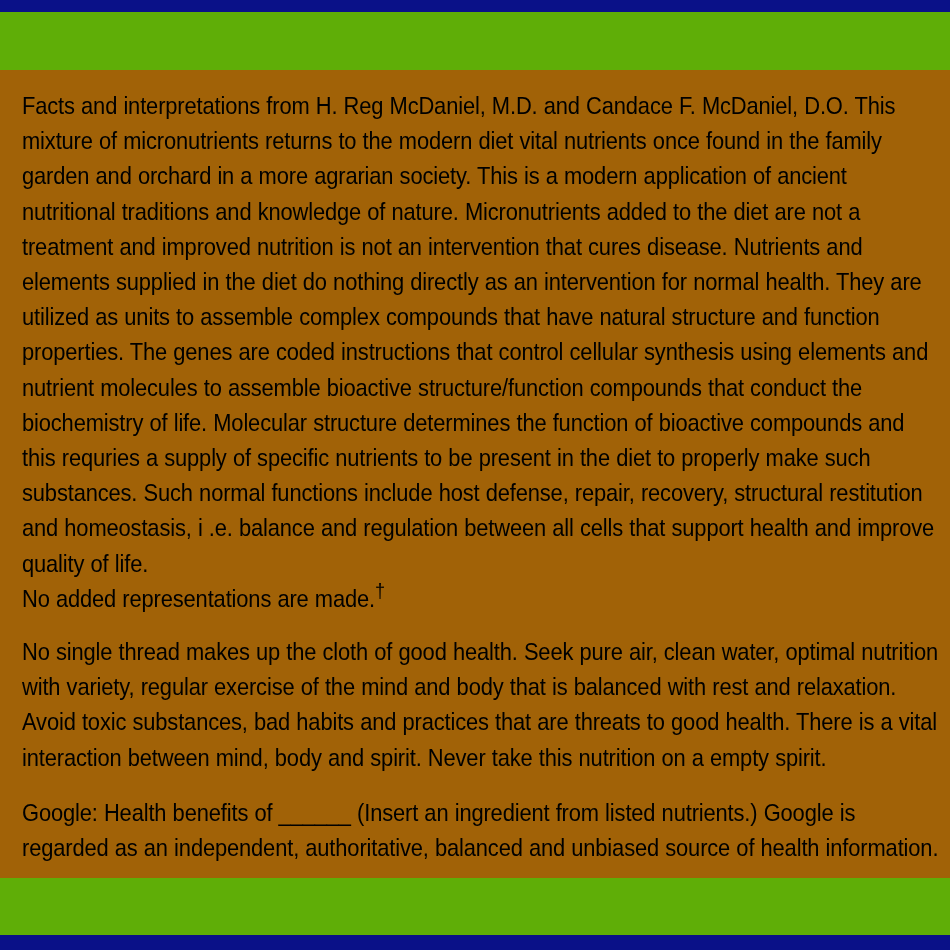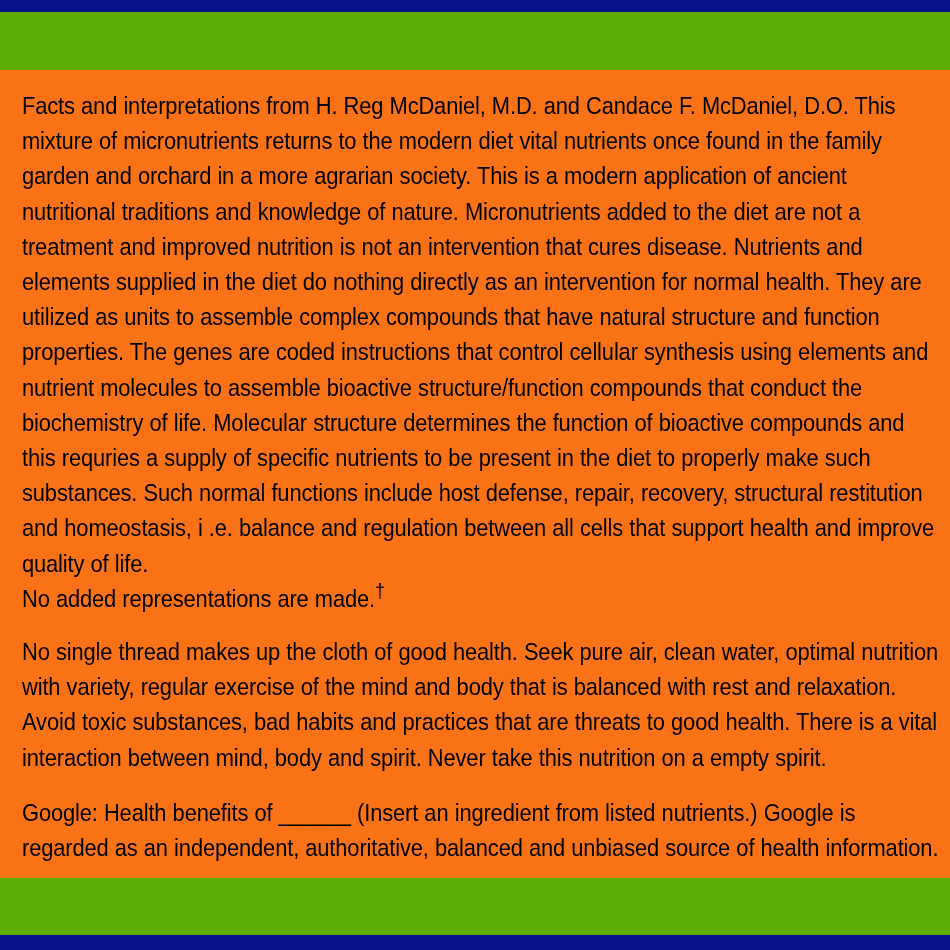--- a/index.html
+++ b/index.html
@@ -30,21 +30,21 @@
   .band-navy.bottom { height: 15px; }
   .band-green {
     flex: 0 0 auto;
     width: 100%;
     background: #5fae07;
   }
   .band-green.top { height: 58px; }
   .band-green.bottom { height: 57px; }
   .content {
     flex: 1 1 auto;
-    background: #f97316;
+    background: #a16207;
     padding: 18px 6px 0 22px;
     box-sizing: border-box;
     overflow: hidden;
   }
   .para {
     color: #000000;
     font-family: "Liberation Sans Narrow", "Liberation Sans", sans-serif;
     font-stretch: condensed;
     font-size: 24.2px;
     line-height: 35.2px;

